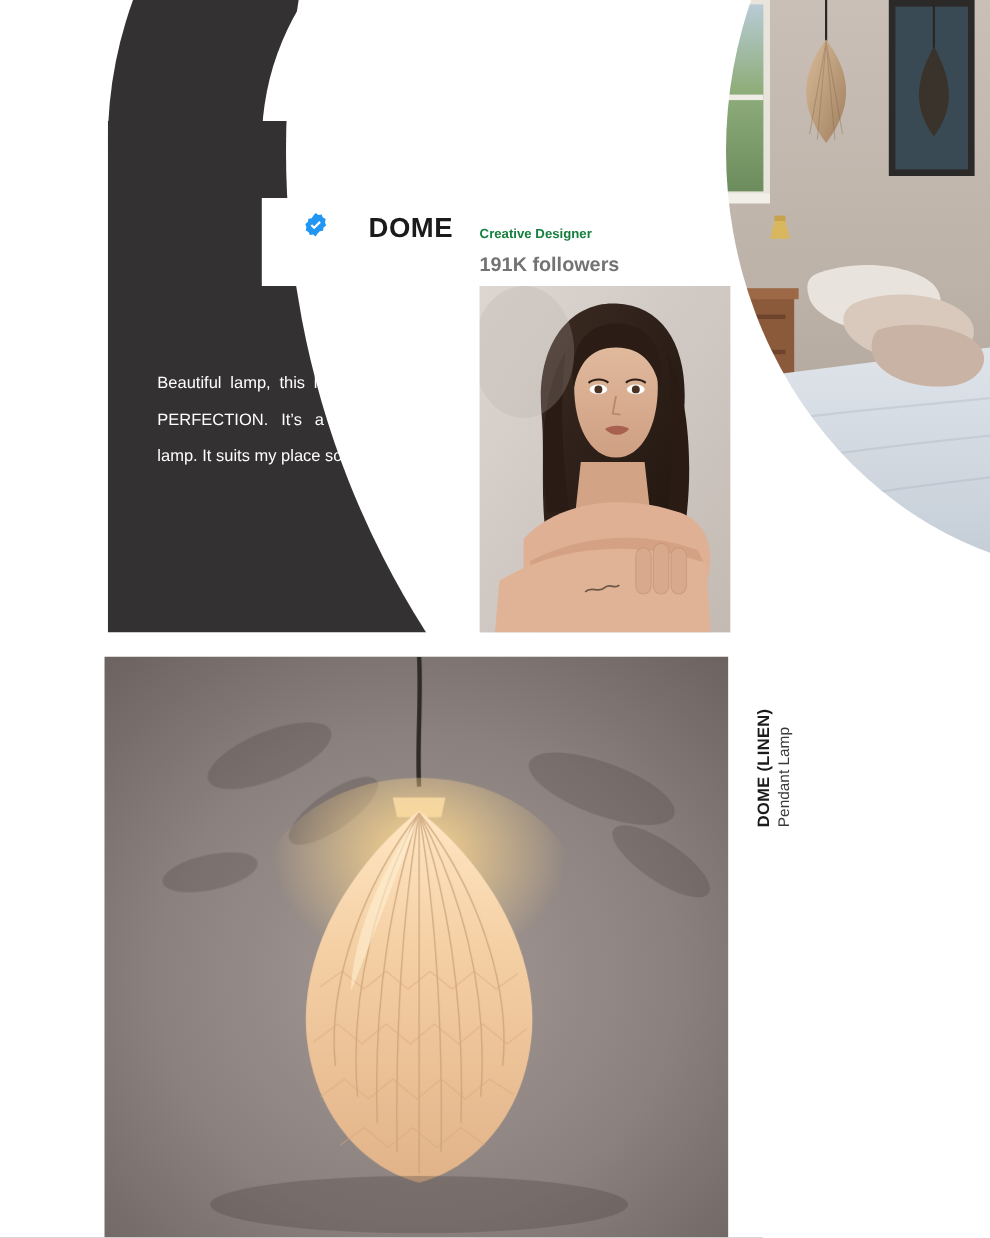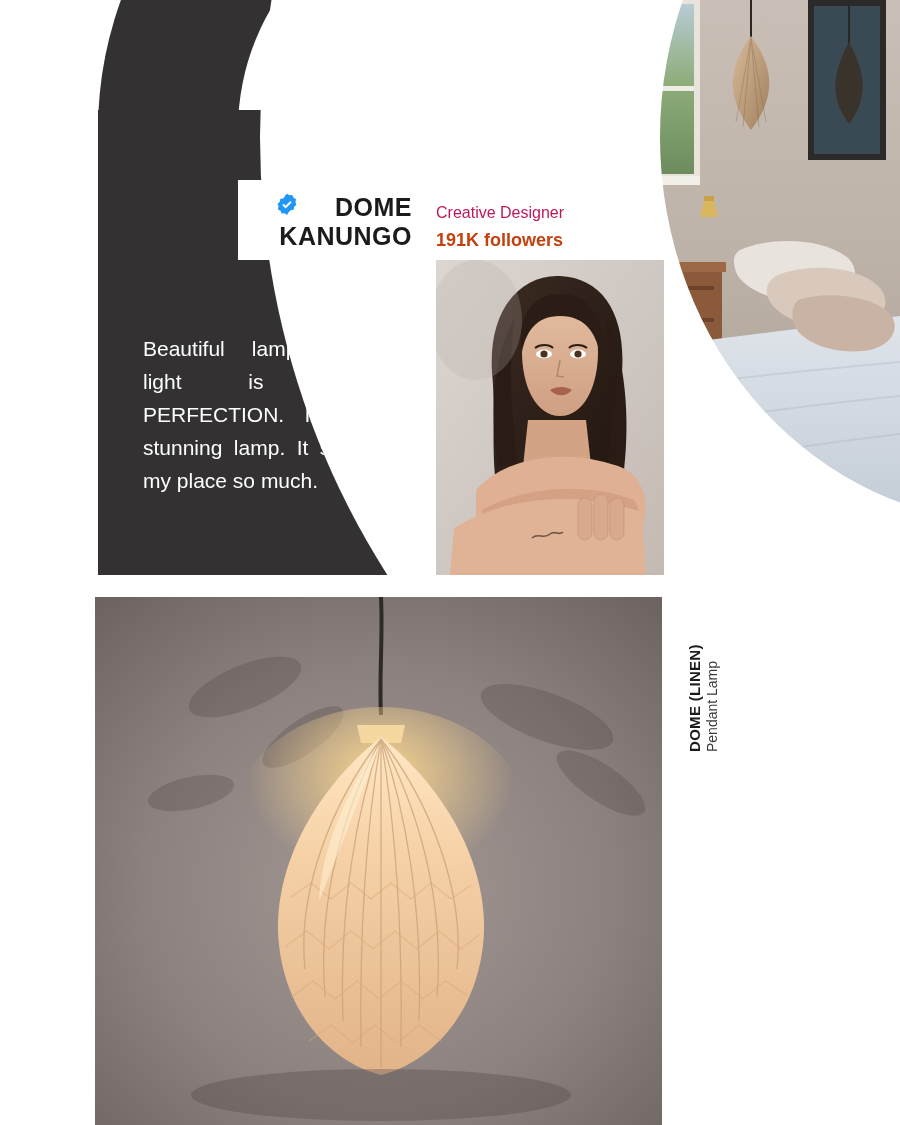--- a/index.html
+++ b/index.html
@@ -97,40 +97,40 @@
     font-weight: bold;
     letter-spacing: 0.5px;
     color: #1b1b1b;
     line-height: 29px;
   }
   .role-block {
     position: absolute;
     left: 436px; top: 200px;
   }
   .role-title {
-    font-size: 16px;
-    color: #be185d;
+    font-size: 12px;
+    color: #15803d;
     line-height: 25px;
-    font-weight: 400;
+    font-weight: 700;
   }
   .role-followers {
     font-size: 18px;
-    color: #c2410c;
+    color: #737373;
     font-weight: bold;
     line-height: 25px;
     margin-top: 3px;
   }
 
   
   .quote {
     position: absolute;
     left: 143px; top: 332px;
     width: 220px;
     color: #ffffff;
-    font-size: 21px;
+    font-size: 15px;
     line-height: 33px;
     text-align: justify;
     text-align-last: left;
   }
 
   
   .portrait {
     position: absolute;
     left: 436px; top: 260px;
     width: 228px; height: 315px;
@@ -261,21 +261,20 @@
 
   <div class="name-card"></div>
 
   <svg class="verified-badge" viewBox="0 0 24 24">
     <path fill="#2196f3" d="M12 1.5l2.2 1.6 2.7-.3 1.1 2.5 2.4 1.3-.6 2.7.9 2.6-2.1 1.8-.5 2.7-2.7.4L13.4 19 12 21.3 9.8 19.6l-2.7.3-1.1-2.5-2.4-1.3.6-2.7-.9-2.6L5.4 9l.5-2.7 2.7-.4L10.6 3z"></path>
     <path fill="#ffffff" d="M10.7 15.2l-3-3 1.3-1.3 1.7 1.7 4.3-4.3 1.3 1.3z"></path>
   </svg>
 
   <div class="name-block">
     <div class="name-line1">DOME</div>
-    <div class="name-line2">KANUNGO</div>
   </div>
 
   <div class="role-block">
     <div class="role-title">Creative Designer</div>
     <div class="role-followers">191K followers</div>
   </div>
 
   <div class="quote">Beautiful lamp, this light is just PERFECTION. It’s a stunning lamp. It suits my place so much.</div>
 
   <div class="portrait">

